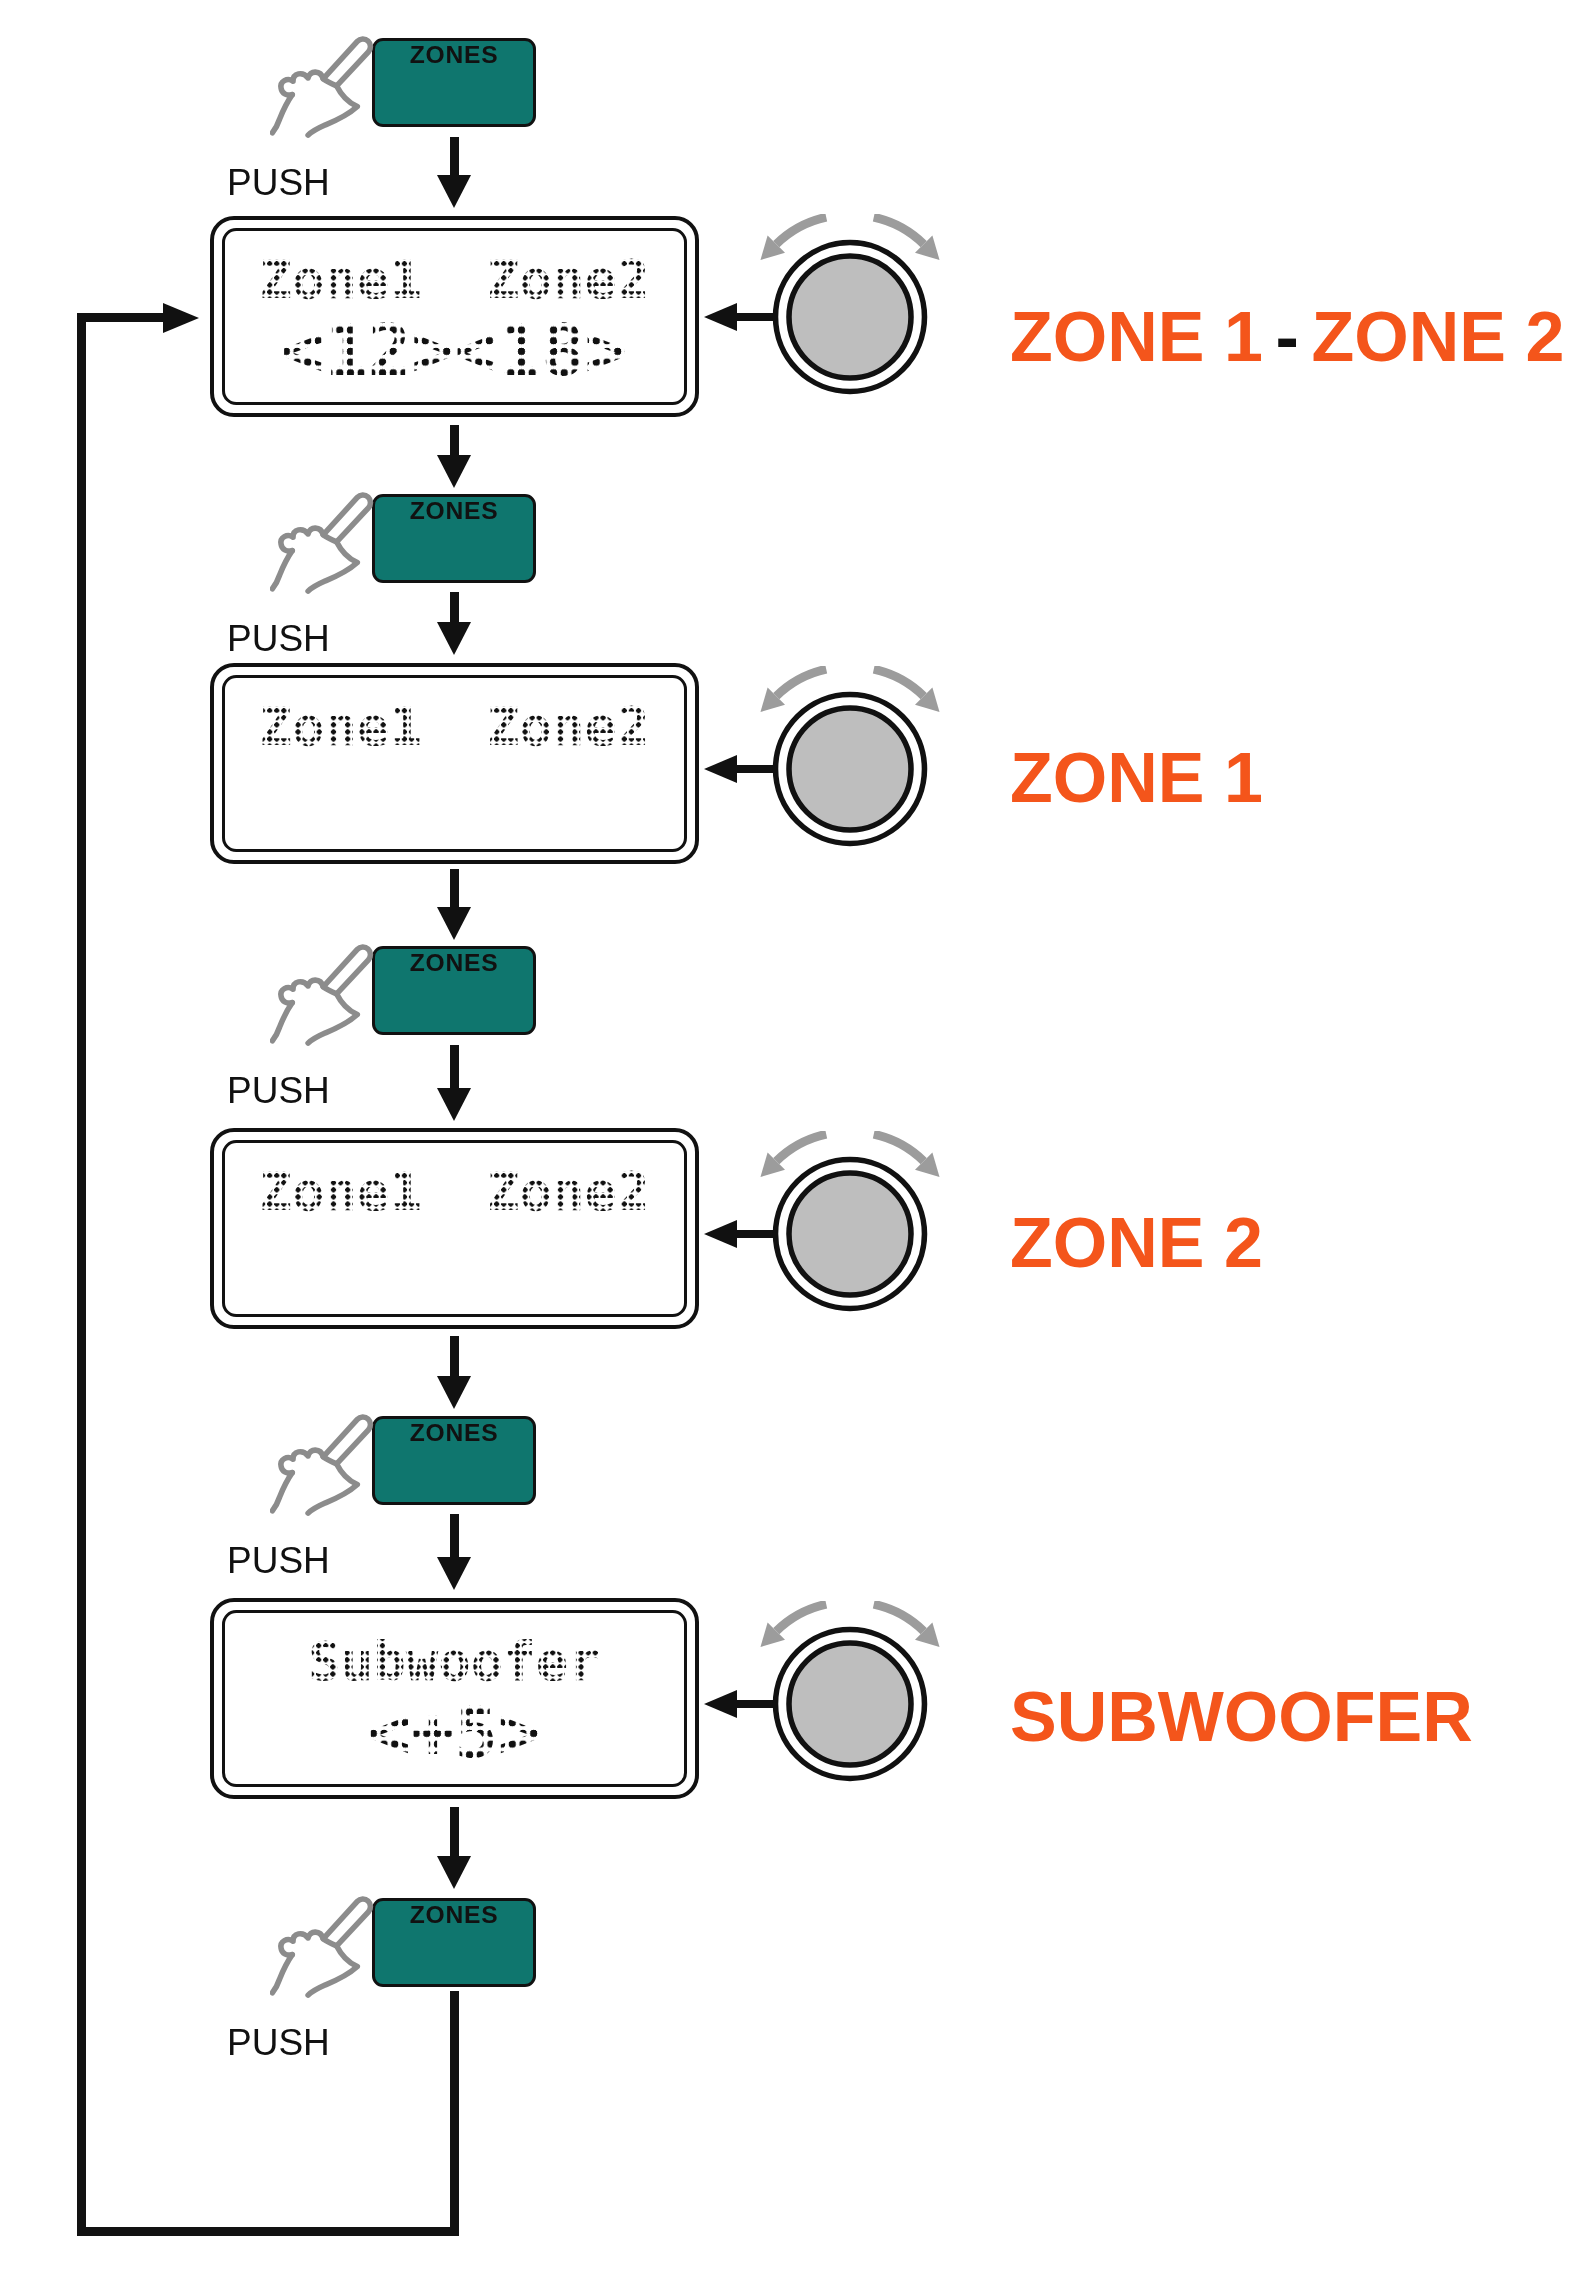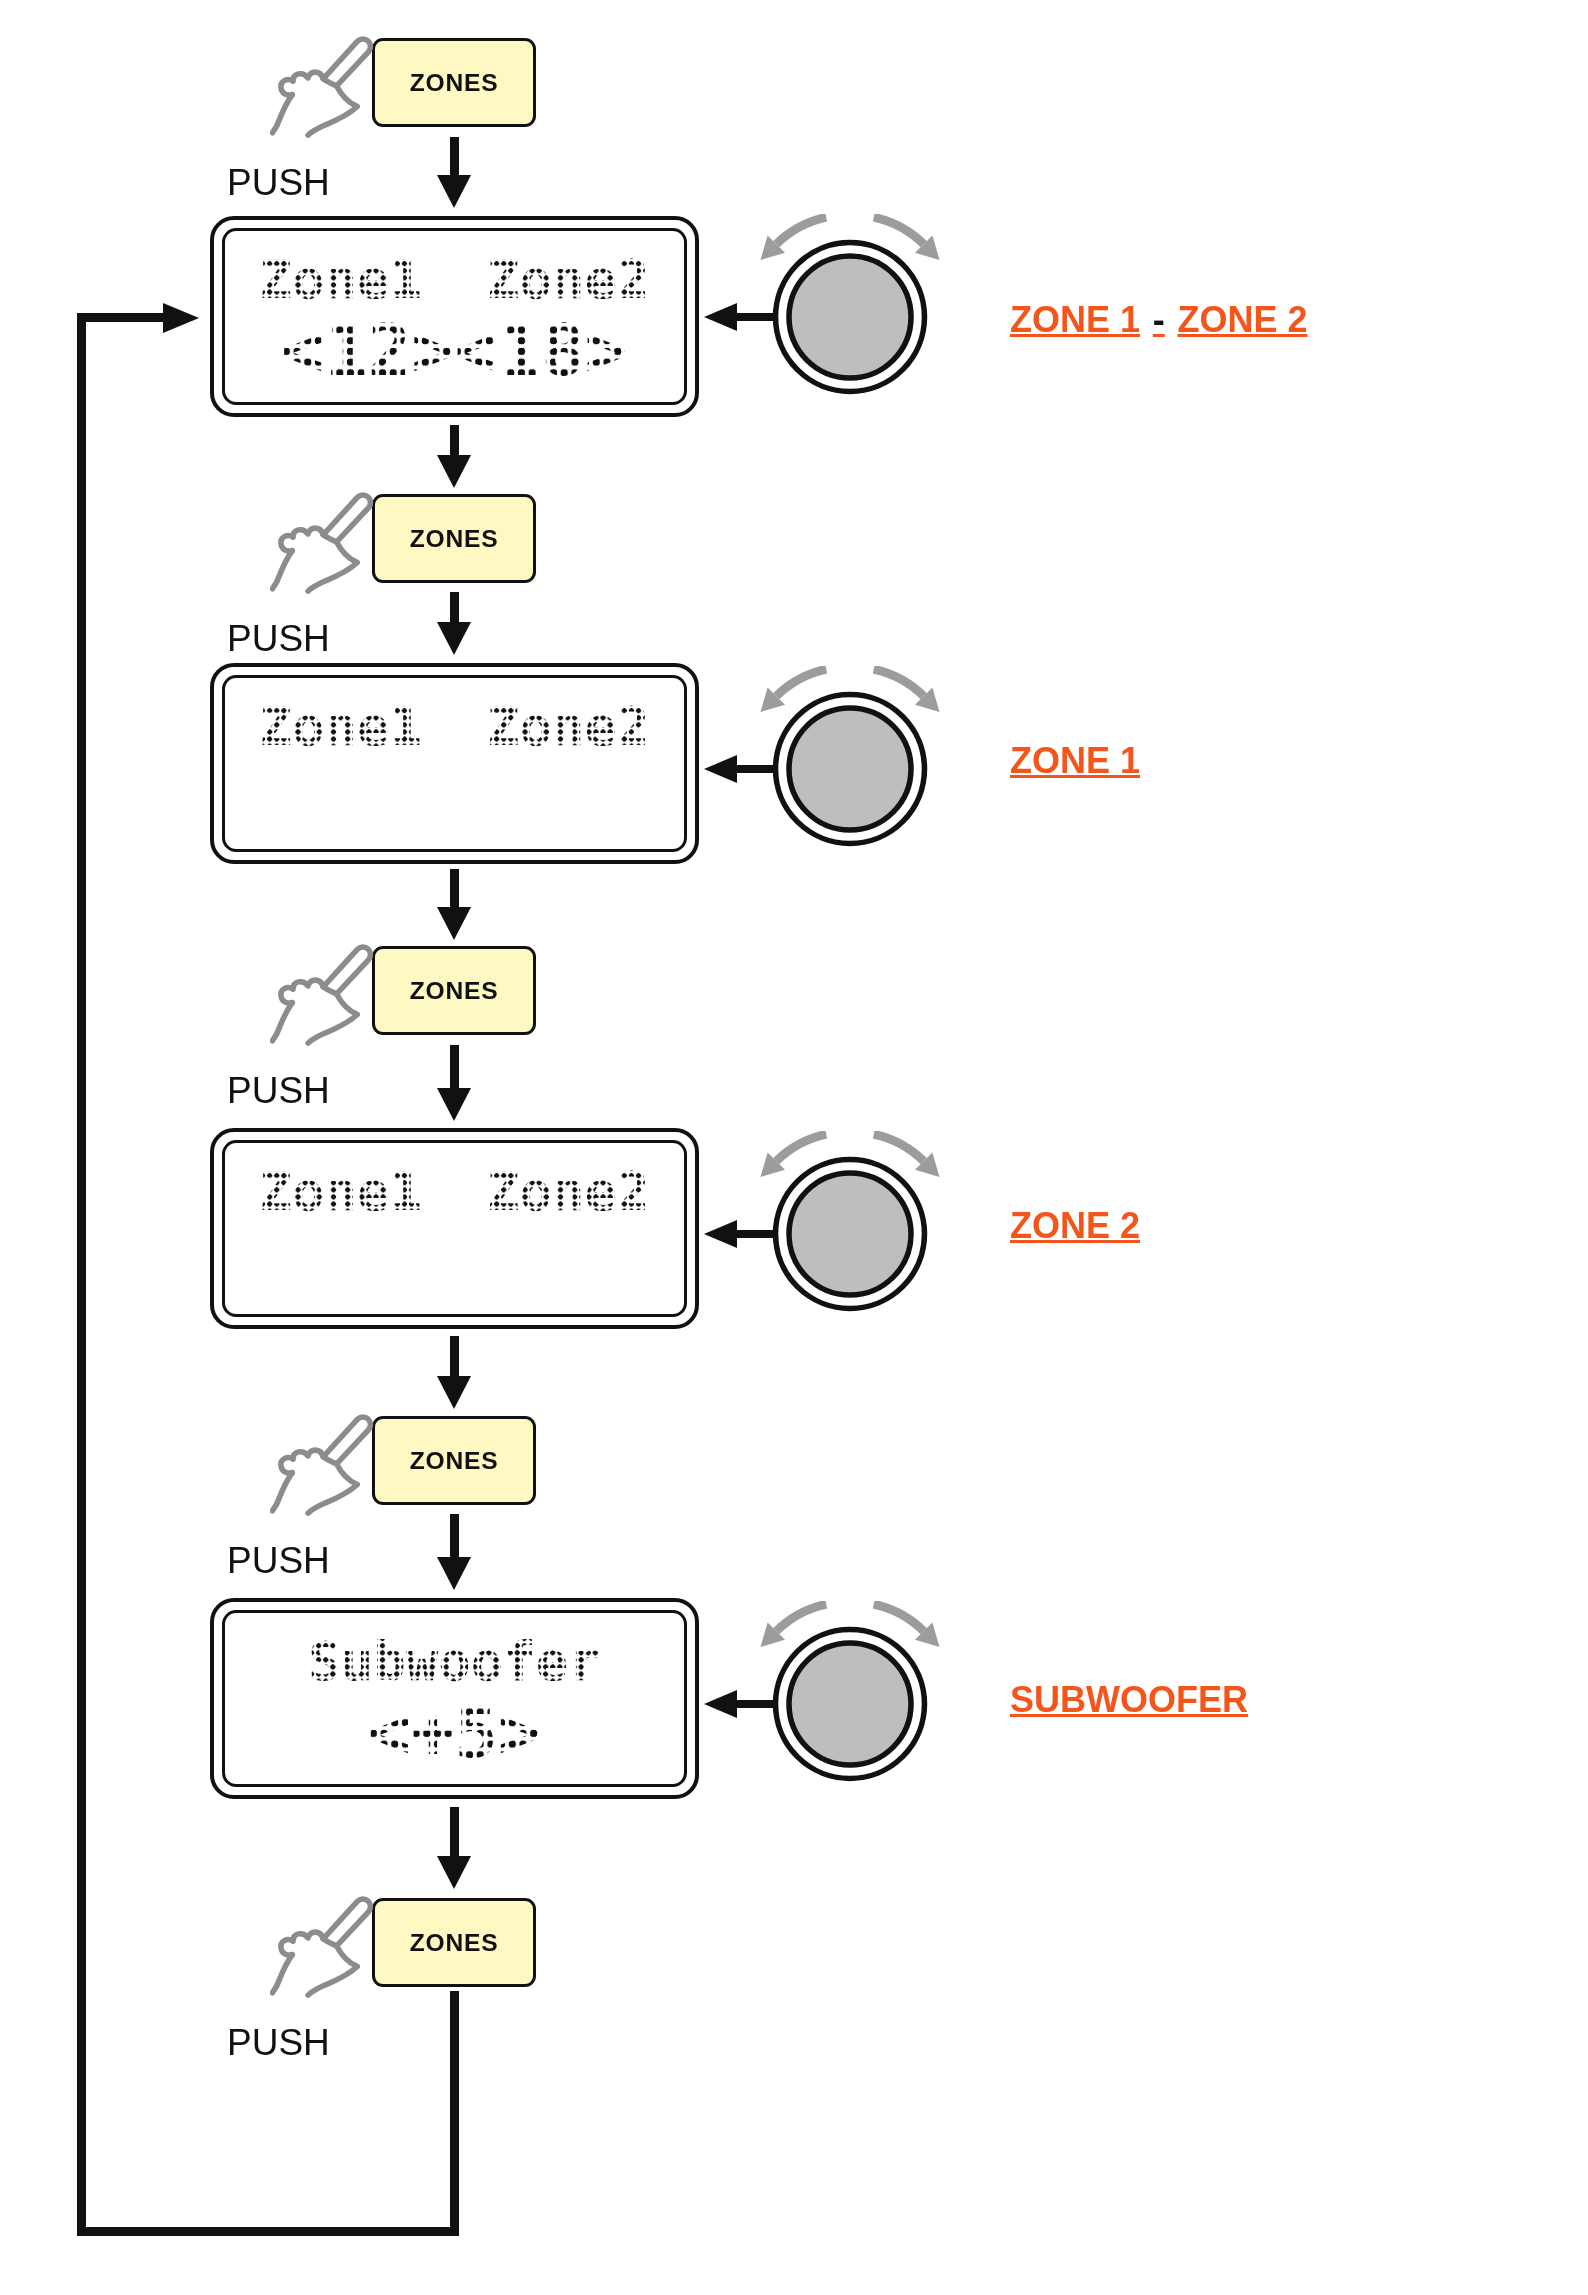--- a/index.html
+++ b/index.html
@@ -8,22 +8,22 @@
 
   
   .loop-seg{position:absolute;background:var(--ink);}
   .loop-head{position:absolute;width:0;height:0;
     border-top:15px solid transparent;border-bottom:15px solid transparent;
     border-left:36px solid var(--ink);}
 
   
   .push-group{position:absolute;left:0;width:556px;height:206px;}
   .zones-btn{position:absolute;left:372px;top:0;width:158px;height:83px;
-    background:#fef9c3;border:3.2px solid var(--ink);border-radius:11px;
-    display:flex;align-items:center;justify-content:center;}
+    background:#0f766e;border:3.2px solid var(--ink);border-radius:11px;
+    display:flex;justify-content:center;}
   .zones-btn span{font-size:24.6px;font-weight:bold;color:var(--ink);letter-spacing:0.8px;}
   .push-label{position:absolute;left:227px;top:124px;font-size:37px;font-weight:normal;
     color:var(--ink);letter-spacing:0px;}
   .hand{position:absolute;left:270px;top:-3.2px;z-index:5;}
 
   
   .varrow{position:absolute;left:437px;width:35px;}
   .varrow .shaft{position:absolute;left:12.7px;top:0;width:9.5px;background:var(--ink);}
   .varrow .head{position:absolute;left:0;width:0;height:0;
     border-left:17.5px solid transparent;border-right:17.5px solid transparent;
@@ -49,22 +49,22 @@
 
   
   .knob-assy{position:absolute;left:699px;width:254px;height:206px;}
   .knob-arrow-head{position:absolute;left:4.8px;top:89px;width:0;height:0;
     border-top:14.3px solid transparent;border-bottom:14.3px solid transparent;
     border-right:33px solid var(--ink);}
   .knob-arrow-shaft{position:absolute;left:37px;top:99px;width:40px;height:8px;background:var(--ink);}
   .knob-svg{position:absolute;left:48px;top:0;}
 
   
-  .zone-label{position:absolute;left:1010px;font-size:36px;font-weight:bold;
-    color:var(--label-orange);letter-spacing:0px;line-height:1;white-space:nowrap;text-decoration:underline;}
+  .zone-label{position:absolute;left:1010px;font-size:70px;font-weight:bold;
+    color:var(--label-orange);letter-spacing:0px;line-height:1;white-space:nowrap;}
   .zone-label span:empty{display:none;}
   .zone-label .sep{color:var(--sep-black);margin:0 12.7px;}
 </style>
 </head>
 <body>
 
 <div class="canvas">
 
   <div class="loop-seg" style="left:450px;top:1991px;width:8.7px;height:240px;"></div>
   <div class="loop-seg" style="left:77px;top:2227px;width:382px;height:8.7px;"></div>

